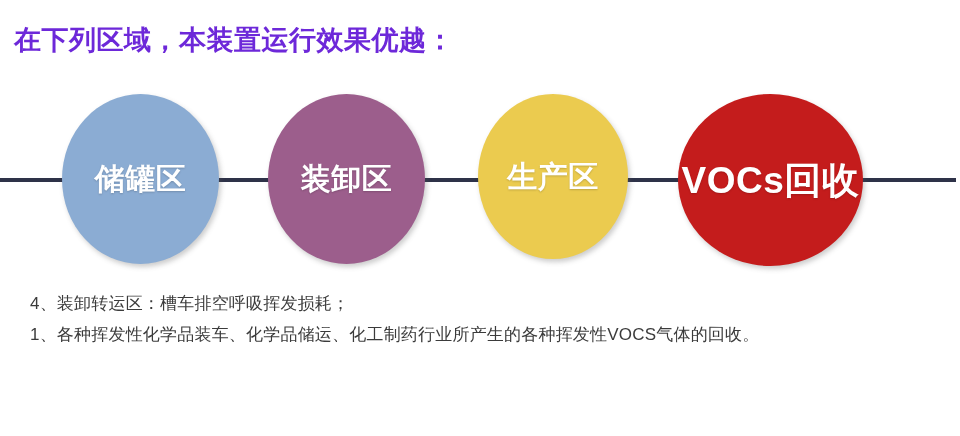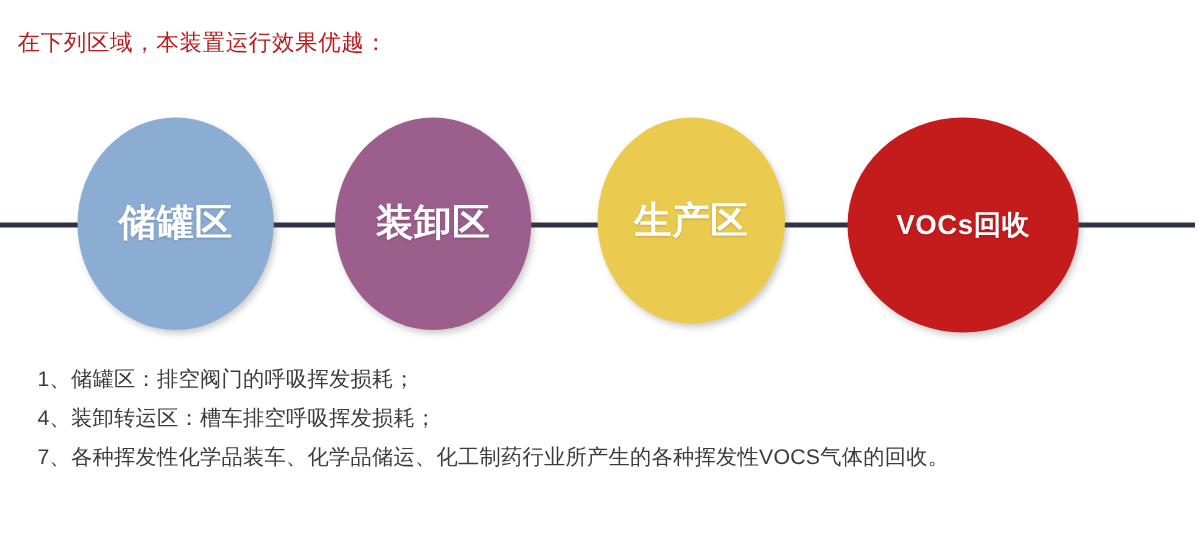--- a/index.html
+++ b/index.html
@@ -13,24 +13,24 @@
     position: relative;
     overflow: hidden;
     font-family: "Liberation Sans", "DejaVu Sans", sans-serif;
     color: #231f20;
   }
 
   #page-title {
     position: absolute;
     left: 14px;
     top: 24px;
-    font-size: 18px;
-    font-weight: normal;
+    font-size: 27px;
+    font-weight: bold;
     letter-spacing: 0.5px;
-    color: #b91c1c;
+    color: #6d28d9;
     line-height: 1.2;
     white-space: nowrap;
   }
 
   
   #flow-diagram {
     position: absolute;
     left: 0;
     top: 82px;
     width: 960px;
@@ -66,21 +66,21 @@
     white-space: nowrap;
     text-shadow: 0 1px 2px rgba(0,0,0,0.18);
     line-height: 1;
   }
 
   #flow-node-1 { left: 62px;  width: 157px; height: 170px; background: #8bacd3; }
   #flow-node-2 { left: 268px; width: 157px; height: 170px; background: #9c5e8c; }
   #flow-node-3 { left: 478px; width: 150px; height: 165px; background: #ebcb4f; }
   #flow-node-4 { left: 678px; width: 185px; height: 172px; background: #c41c1c; }
 
-  #flow-node-4 .flow-node-label { font-size: 22px; }
+  #flow-node-4 .flow-node-label { font-size: 37px; }
 
   
   #notes-list {
     position: absolute;
     left: 30px;
     top: 288px;
     width: 915px;
   }
 
   .note-item {
@@ -112,16 +112,15 @@
     <span class="flow-node-label">生产区</span>
   </div>
 
   <div class="flow-node" id="flow-node-4" style="background: rgb(196, 28, 28);">
     <span class="flow-node-label">VOCs回收</span>
   </div>
 
 </div>
 
 <div id="notes-list">
-  <div class="note-item">1、储罐区：排空阀门的呼吸挥发损耗；</div>
   <div class="note-item">4、装卸转运区：槽车排空呼吸挥发损耗；</div>
-  <div class="note-item">7、各种挥发性化学品装车、化学品储运、化工制药行业所产生的各种挥发性VOCS气体的回收。</div>
+  <div class="note-item">1、各种挥发性化学品装车、化学品储运、化工制药行业所产生的各种挥发性VOCS气体的回收。</div>
 </div>
 
 </body></html>

